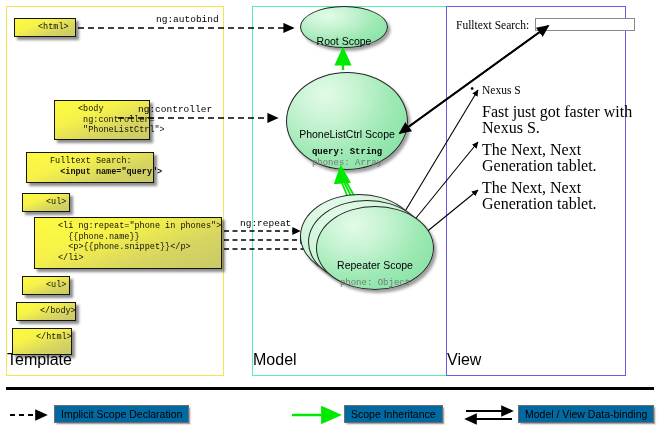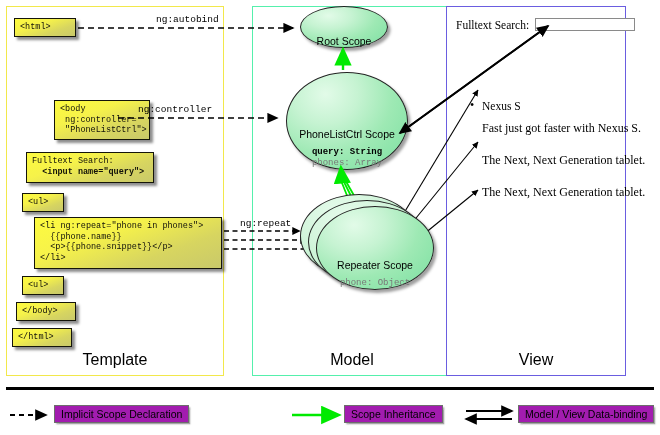--- a/index.html
+++ b/index.html
@@ -7,31 +7,31 @@
        font-family:"Liberation Sans",sans-serif;}
 
   #stage{position:absolute;left:0;top:0;width:660px;height:435px;}
 
   
   .col{position:absolute;top:6px;height:370px;background:#fff;box-sizing:border-box;}
   .col-template{left:6px;width:218px;border:1.5px solid #f2e84b;}
   .col-model{left:252px;width:200px;border:1.5px solid #55f0ac;}
   .col-view{left:446px;width:180px;border:1.5px solid #6a5de0;}
 
-  .col-footer{position:absolute;bottom:6px;left:0;right:0;text-align:center;
+  .col-footer{position:absolute;bottom:6px;left:0;right:0;text-align:left;
               font-size:16px;color:#000;font-family:"Liberation Sans",sans-serif;}
 
   
   .ybox{position:absolute;box-sizing:border-box;
         border:1.2px solid #15150a;
         background:linear-gradient(160deg,#fdfb3f 0%,#f6f24a 35%,#d7d560 70%,#c9c96a 100%);
         box-shadow:2.5px 2.5px 2.5px rgba(0,0,0,.45);
         font-family:"Liberation Mono","DejaVu Sans Mono",monospace;
         font-size:8.5px;line-height:10.5px;color:#11110a;
-        padding:3px 5px;white-space:pre;}
+        padding:3px 23px;white-space:pre;}
   .ybox b{font-weight:bold;}
 
   
   .ell{position:absolute;box-sizing:border-box;border-radius:50%;
        border:1.4px solid #232323;
        background:radial-gradient(ellipse at 32% 22%,#e2fbe8 0%,#c6f3d2 28%,#9ee9b4 58%,#7adfa0 100%);
        box-shadow:2.5px 3px 3px rgba(0,0,0,.38);
        display:flex;flex-direction:column;align-items:center;justify-content:flex-end;}
   .ell .ttl{font-family:"Liberation Sans",sans-serif;font-size:10.5px;color:#000;
             text-align:center;line-height:12px;}
@@ -47,32 +47,32 @@
 
   
   .elabel{position:absolute;font-family:"Liberation Mono","DejaVu Sans Mono",monospace;
           font-size:9.5px;color:#000;white-space:nowrap;}
 
   
   .v-searchrow{position:absolute;left:10px;top:12px;display:flex;align-items:center;gap:6px;}
   .v-searchlabel{font-family:"Liberation Serif",serif;font-size:11.5px;color:#000;}
   .v-input{width:100px;height:13px;border:1px solid #8a8a8a;background:#fff;box-sizing:border-box;}
   .v-list{position:absolute;left:22px;top:76px;width:180px;}
-  .v-item{margin-bottom:2px;margin-top:16px;}
+  .v-item{margin-bottom:2px;}
   .v-name{font-family:"Liberation Serif",serif;font-size:11.5px;color:#000;
           position:relative;padding-left:14px;line-height:16px;}
   .v-name::before{content:"\2022";position:absolute;left:2px;top:-1px;font-size:12px;}
-  .v-snip{font-family:"Liberation Serif",serif;font-size:12px;color:#000;
+  .v-snip{font-family:"Liberation Serif",serif;font-size:16px;color:#000;
           padding-left:14px;line-height:16px;margin-top:6px;margin-bottom:6px;}
 
   
   .legrule{position:absolute;left:6px;top:387px;width:648px;height:3px;background:#000;}
   .legend{position:absolute;left:0;top:400px;width:660px;height:30px;}
   .legitem{position:absolute;display:flex;align-items:center;gap:6px;}
-  .legbox{border:1.4px solid #6d6d6d;background:#a21caf;
+  .legbox{border:1.4px solid #6d6d6d;background:#0369a1;
           box-shadow:1.5px 1.5px 1.5px rgba(0,0,0,.35);
           font-family:"Liberation Sans",sans-serif;font-size:10.5px;color:#000;
           padding:2px 6px;white-space:nowrap;}
 </style>
 </head>
 <body>
 
 <div id="stage">
 
   <div class="col col-template">
@@ -98,21 +98,21 @@
 
   <div class="ybox" style="left:34px;top:217px;width:188px;height:52px;">&lt;li ng:repeat="phone in phones"&gt;
   {{phone.name}}
   &lt;p&gt;{{phone.snippet}}&lt;/p&gt;
 &lt;/li&gt;</div>
 
   <div class="ybox" style="left:22px;top:276px;width:42px;height:19px;">&lt;ul&gt;</div>
 
   <div class="ybox" style="left:16px;top:302px;width:60px;height:19px;">&lt;/body&gt;</div>
 
-  <div class="ybox" style="left:12px;top:328px;width:60px;height:19px;">&lt;/html&gt;</div>
+  <div class="ybox" style="left:12px;top:328px;width:60px;height:27px;">&lt;/html&gt;</div>
 
   <div class="ell" style="left:300px;top:6px;width:88px;height:42px;">
     <div class="ttl">Root
 Scope</div>
   </div>
 
   <div class="ell" style="left:286px;top:72px;width:122px;height:98px;">
     <div class="ttl">PhoneListCtrl
 Scope</div>
     <div class="props">

